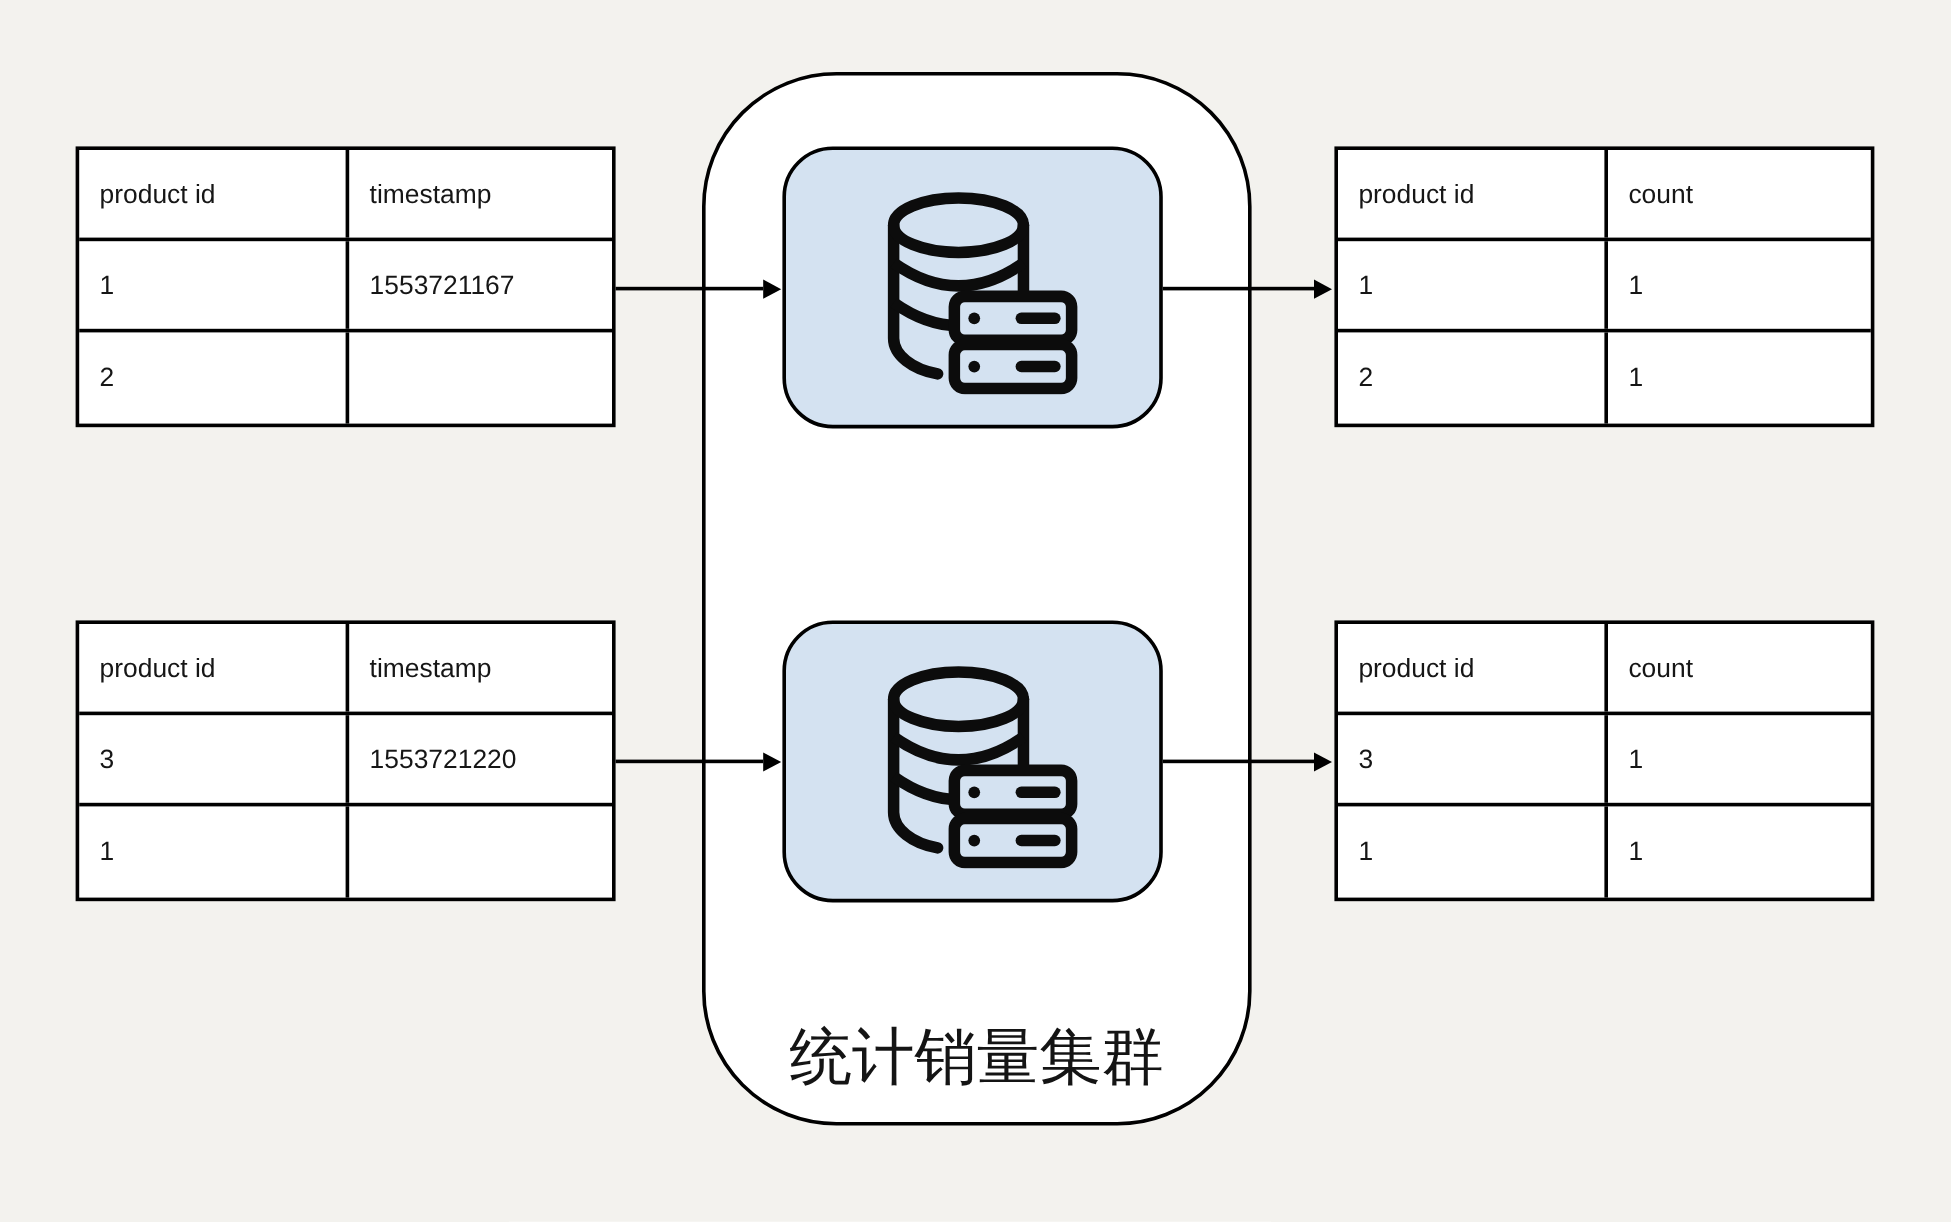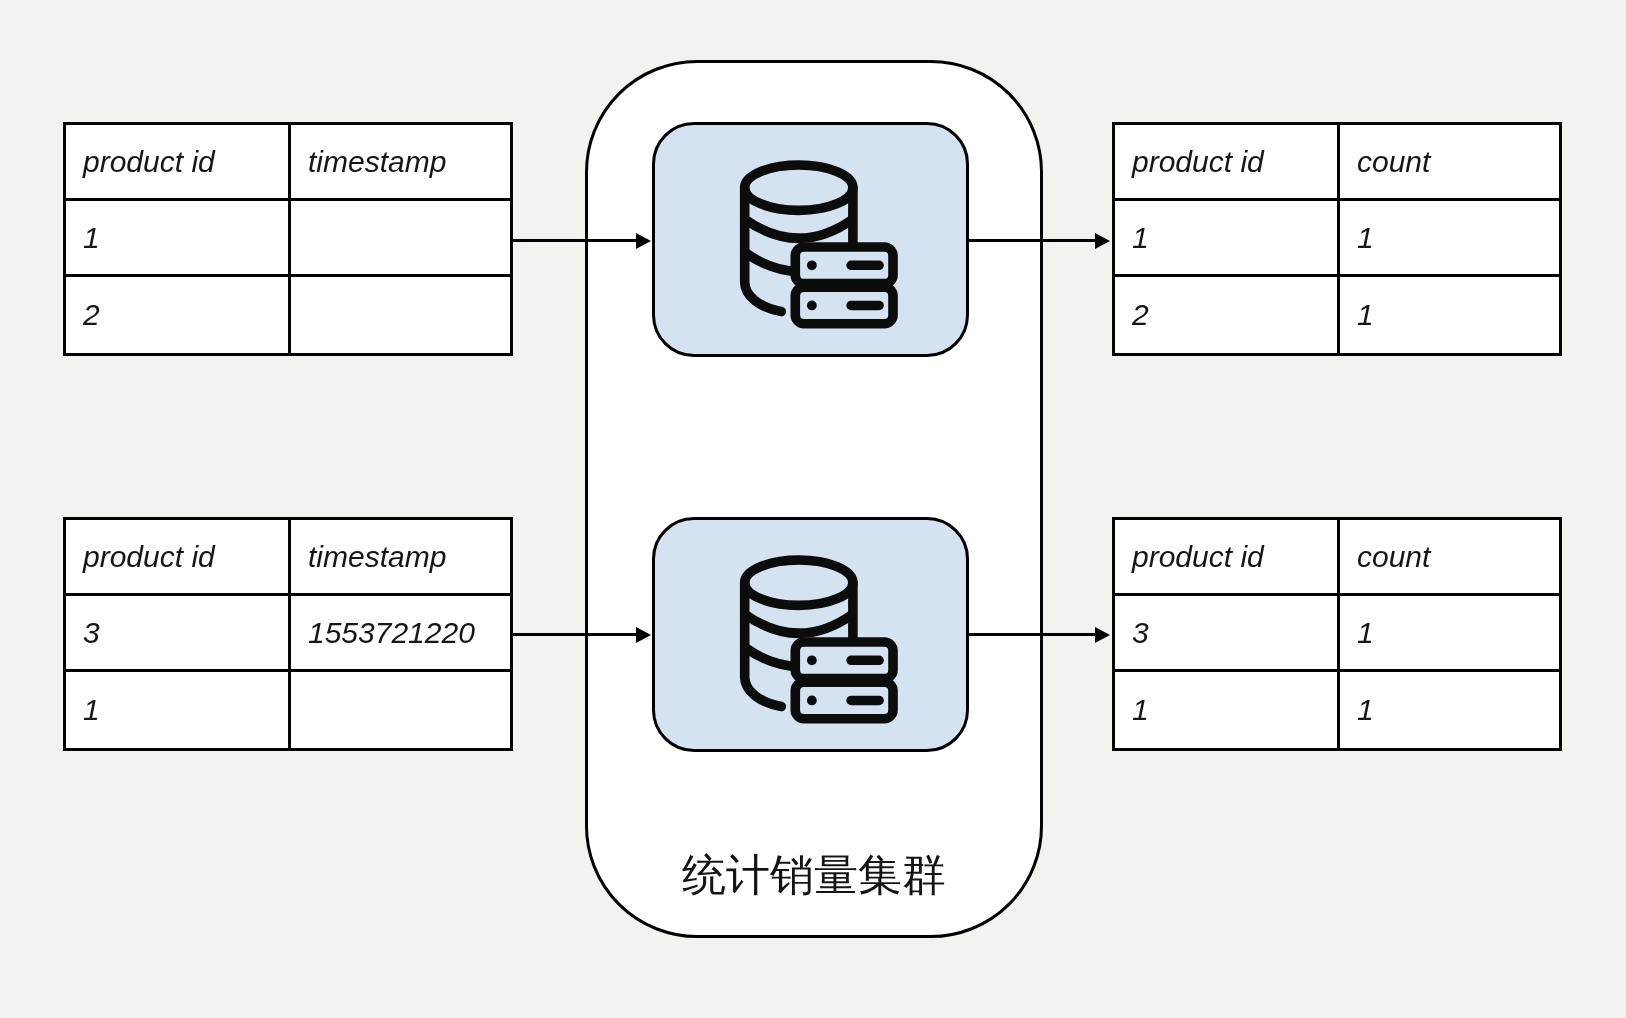--- a/index.html
+++ b/index.html
@@ -11,34 +11,34 @@
   }
   
   .dtable {
     position:absolute; width:450px; background:#ffffff;
     border:3px solid #000; box-sizing:border-box;
   }
   .trow { display:flex; height:76px; border-bottom:3px solid #000; box-sizing:border-box; }
   .trow:last-child { border-bottom:none; }
   .tcell {
     display:flex; align-items:center; padding-left:17px;
-    font-size:30px; line-height:1; box-sizing:border-box;
-    white-space:nowrap; overflow:hidden;font-style:italic;
+    font-size:22px; line-height:1; box-sizing:border-box;
+    white-space:nowrap; overflow:hidden;
   }
   .tcell.c1 { width:225px; flex:none; border-right:3px solid #000; }
   .tcell.c2 { flex:1; }
   
   .cluster {
     position:absolute; left:585px; top:60px; width:458px; height:878px;
     background:#ffffff; border:3px solid #000; border-radius:112px;
     box-sizing:border-box;
   }
   .cluster-label {
     position:absolute; left:585px; top:846px; width:458px;
-    text-align:center; font-size:44px; color:#141414;
+    text-align:center; font-size:52px; color:#141414;
   }
   
   .dbnode {
     position:absolute; width:317px; height:235px;
     background:var(--node-fill,#d4e2f1);
     border:3px solid #000; border-radius:42px; box-sizing:border-box;
     display:flex; align-items:center; justify-content:center;
   }
   .dbnode svg { display:block; }
   
@@ -90,20 +90,21 @@
     </svg>
   </div>
 
   <div class="dtable" style="left:63px; top:122px;">
     <div class="trow">
       <div class="tcell c1">product id</div>
       <div class="tcell c2">timestamp</div>
     </div>
     <div class="trow">
       <div class="tcell c1">1</div>
+      <div class="tcell c2">1553721167</div>
     </div>
     <div class="trow">
       <div class="tcell c1">2</div>
     </div>
   </div>
 
   <div class="dtable" style="left:63px; top:517px;">
     <div class="trow">
       <div class="tcell c1">product id</div>
       <div class="tcell c2">timestamp</div>

